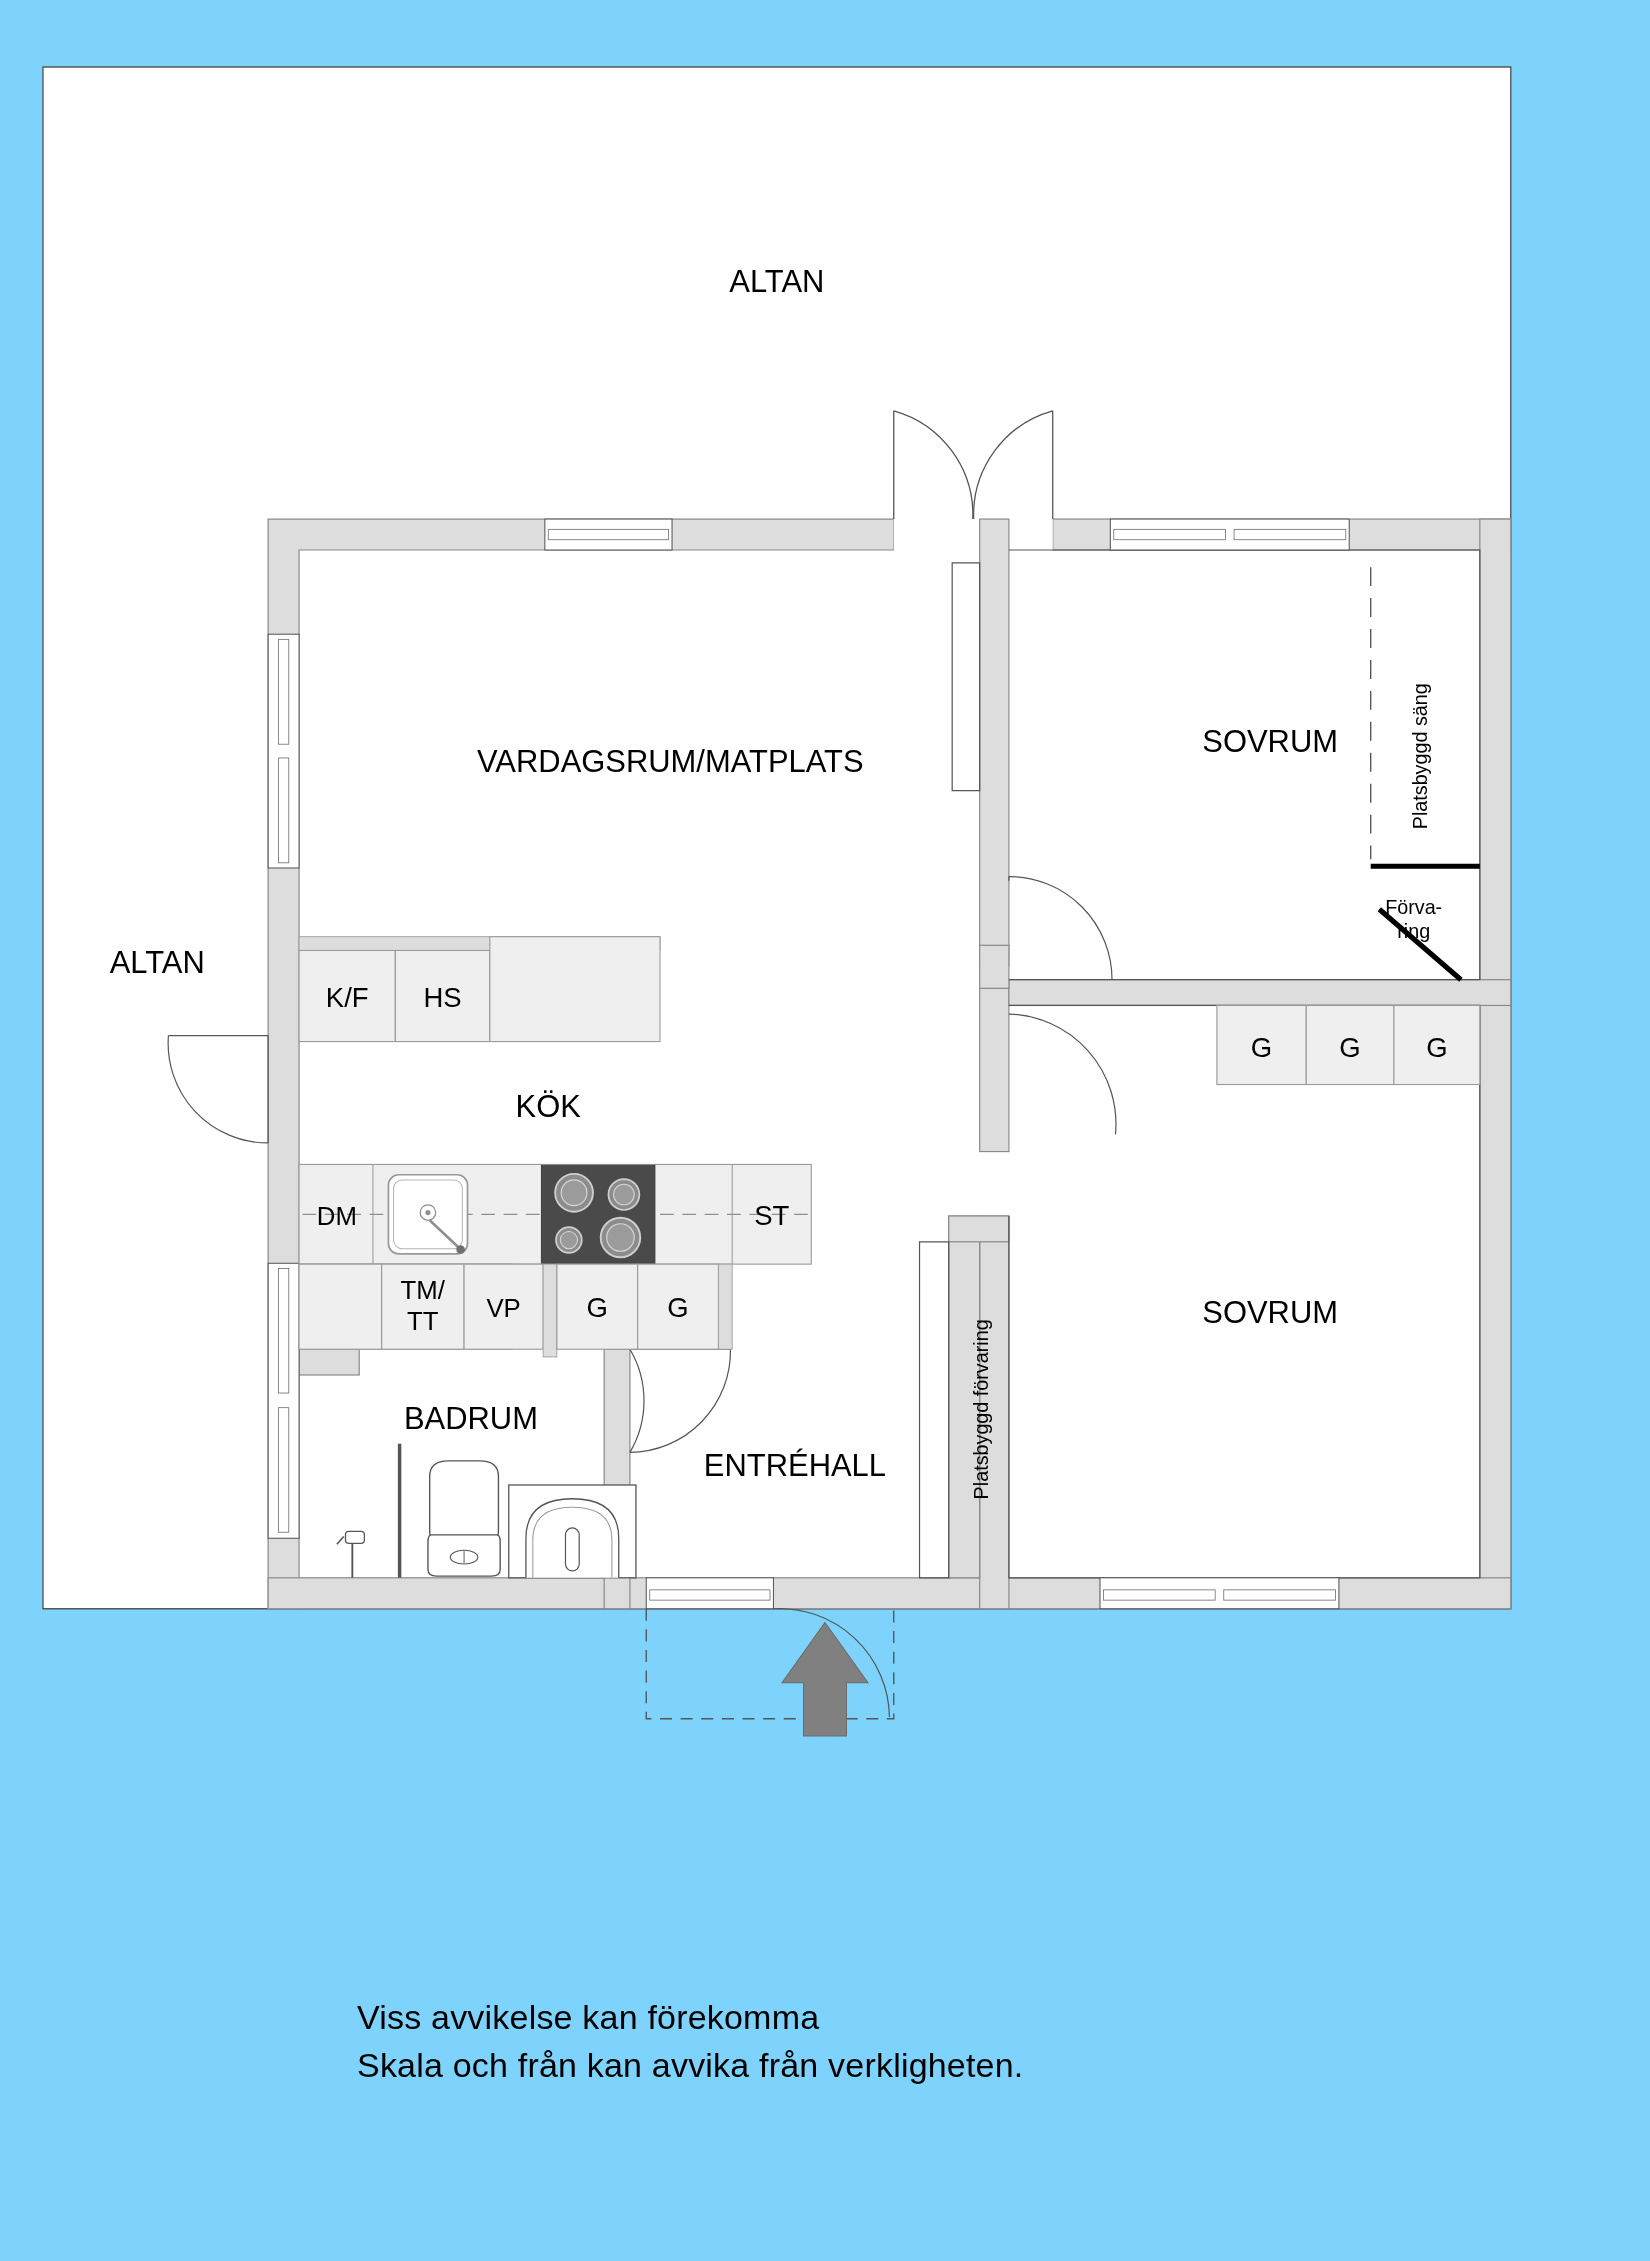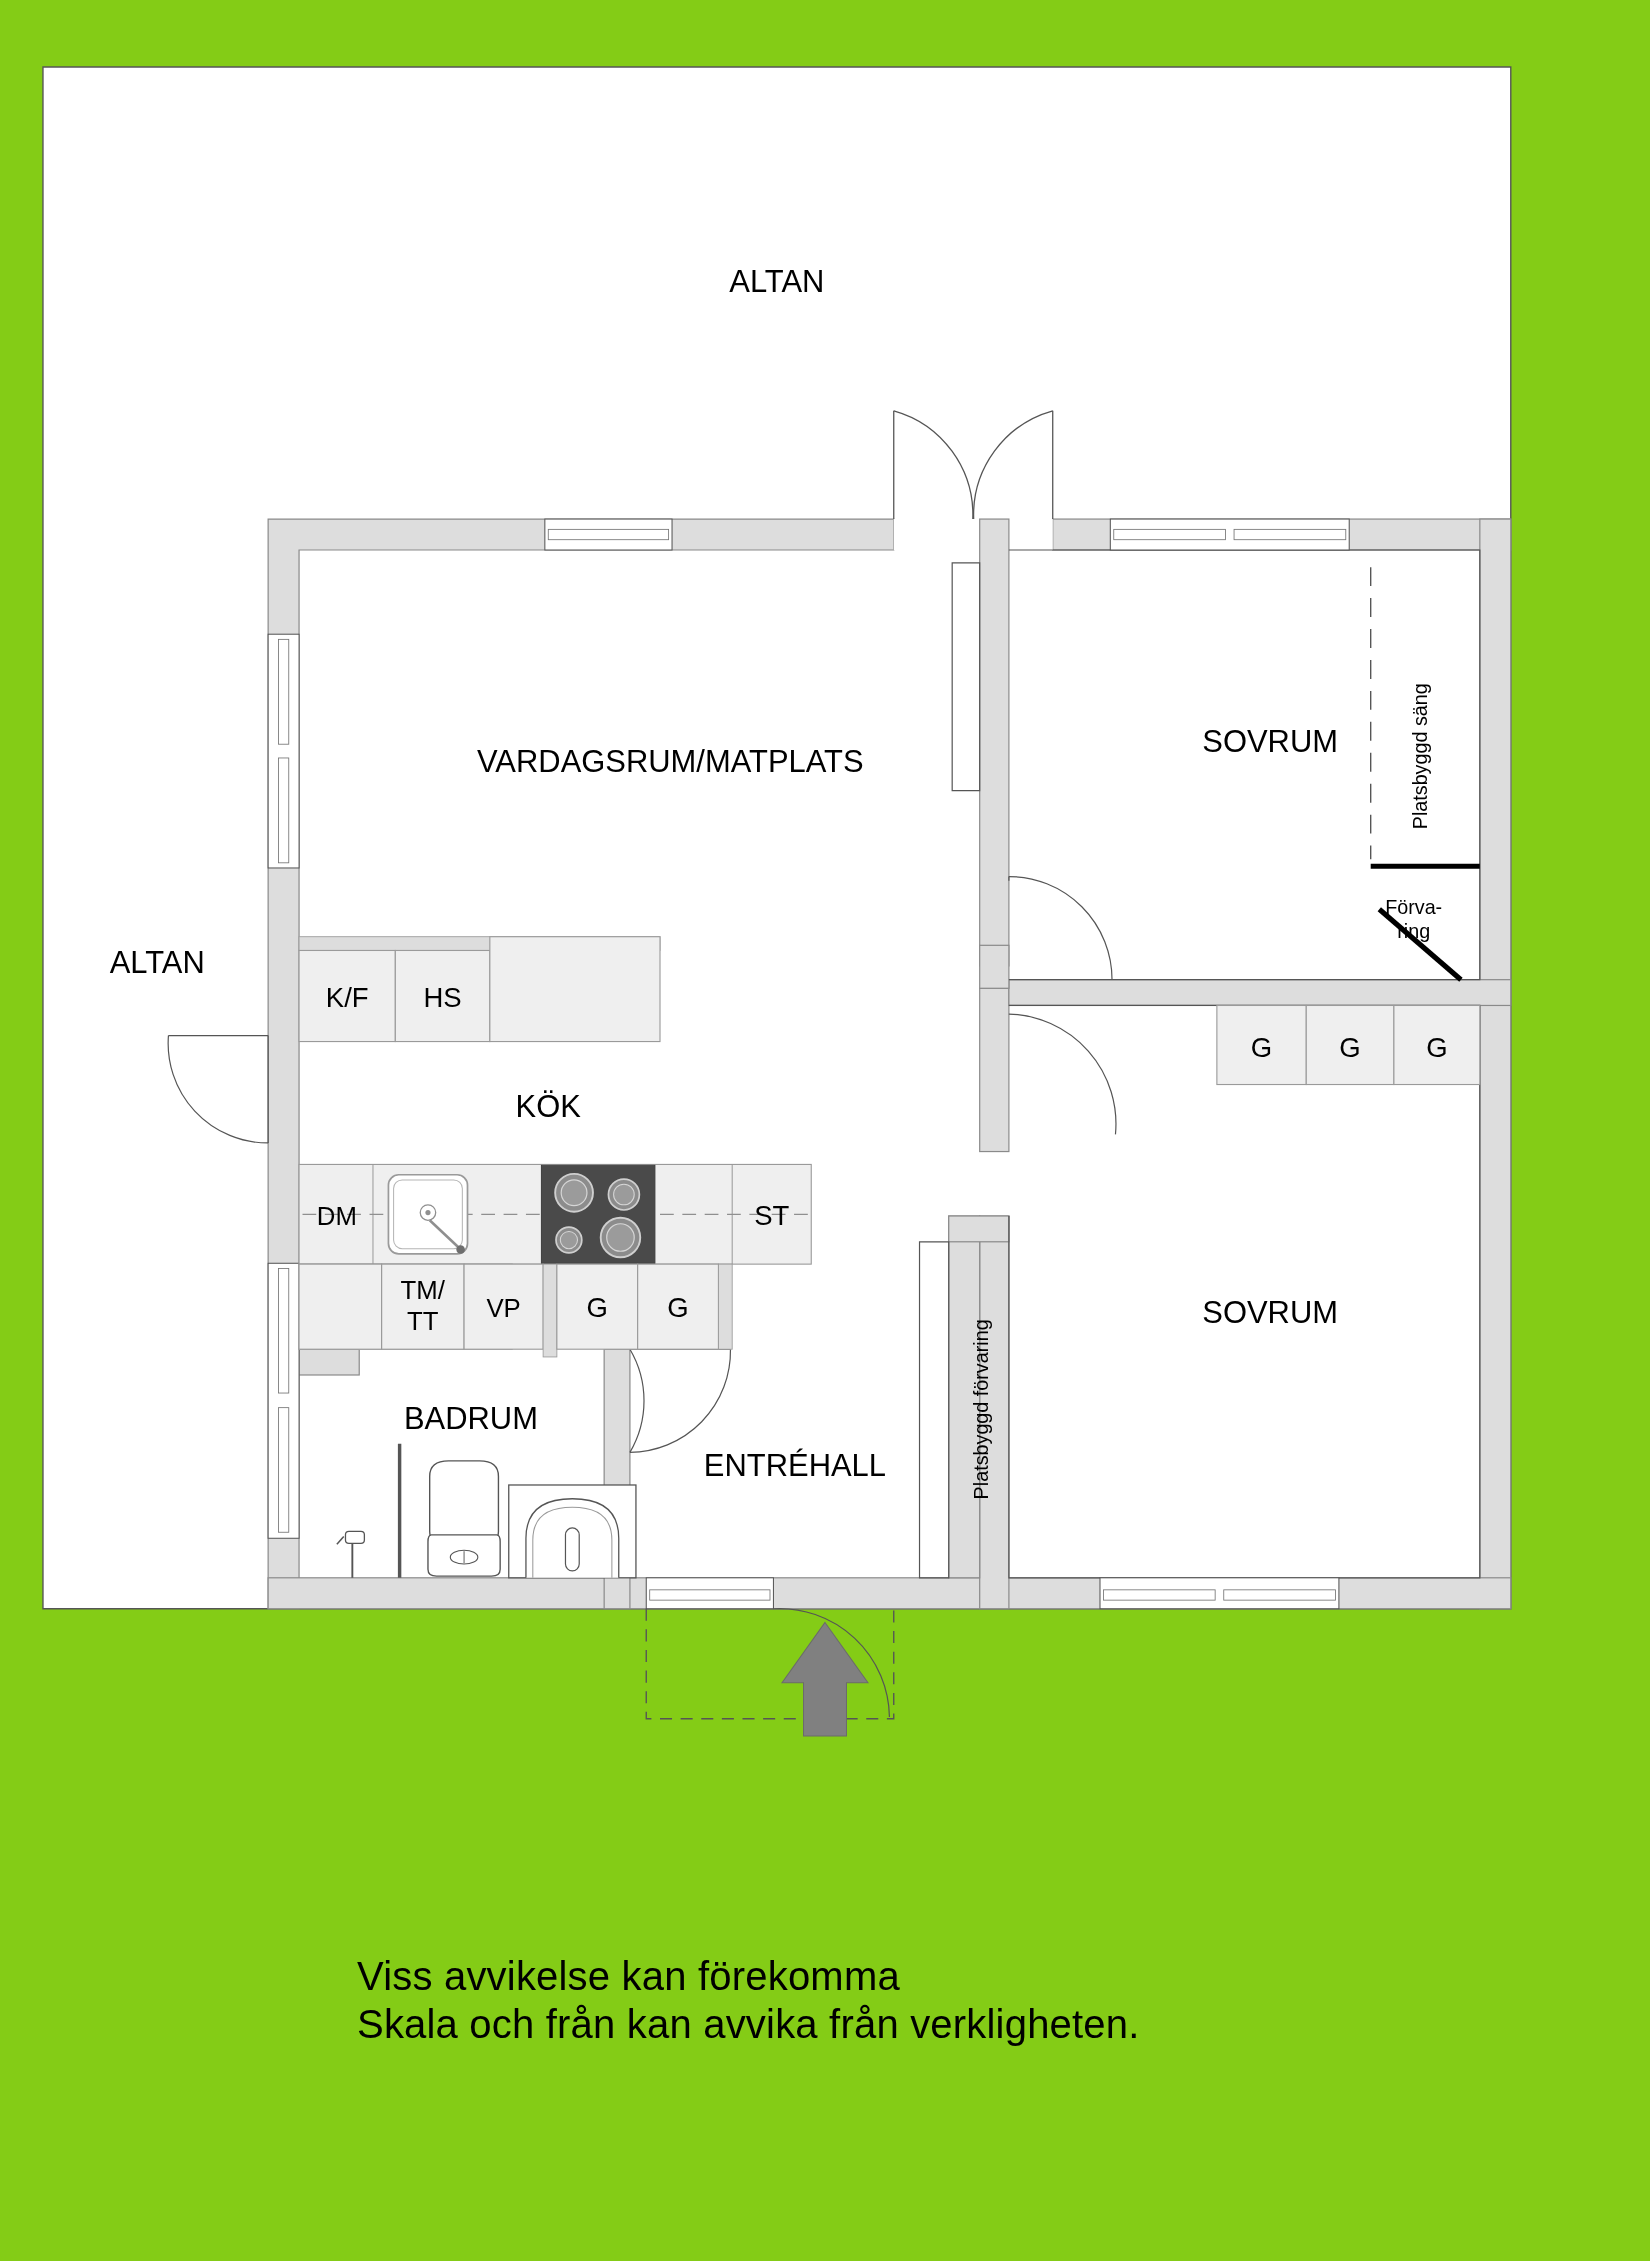--- a/index.html
+++ b/index.html
@@ -1,19 +1,19 @@
 <!DOCTYPE html>
 <html style="font-size:13.8px"><head>
 <meta charset="utf-8">
 <style>
   html,body{margin:0;padding:0;background:#ffffff;}
   body{width:1650px;height:2261px;font-family:"Liberation Sans",sans-serif;color:#000;}
-  #stage{position:relative;width:1650px;height:2261px;overflow:hidden;background:#84cc16;}
+  #stage{position:relative;width:1650px;height:2261px;overflow:hidden;background:#7dd3fc;}
   svg{display:block;}
-  .note{position:absolute;left:357px;top:1952px;font-size:40px;line-height:48px;letter-spacing:0.2px;color:#000;}
+  .note{position:absolute;left:357px;top:1993px;font-size:34px;line-height:48px;letter-spacing:0.2px;color:#000;}
   .note div{white-space:nowrap;}
 </style>
 </head>
 <body>
 
 <div id="stage">
 
 <svg width="1650" height="2261" viewBox="0 0 1920 2631" xmlns="http://www.w3.org/2000/svg">
 
   <g>

